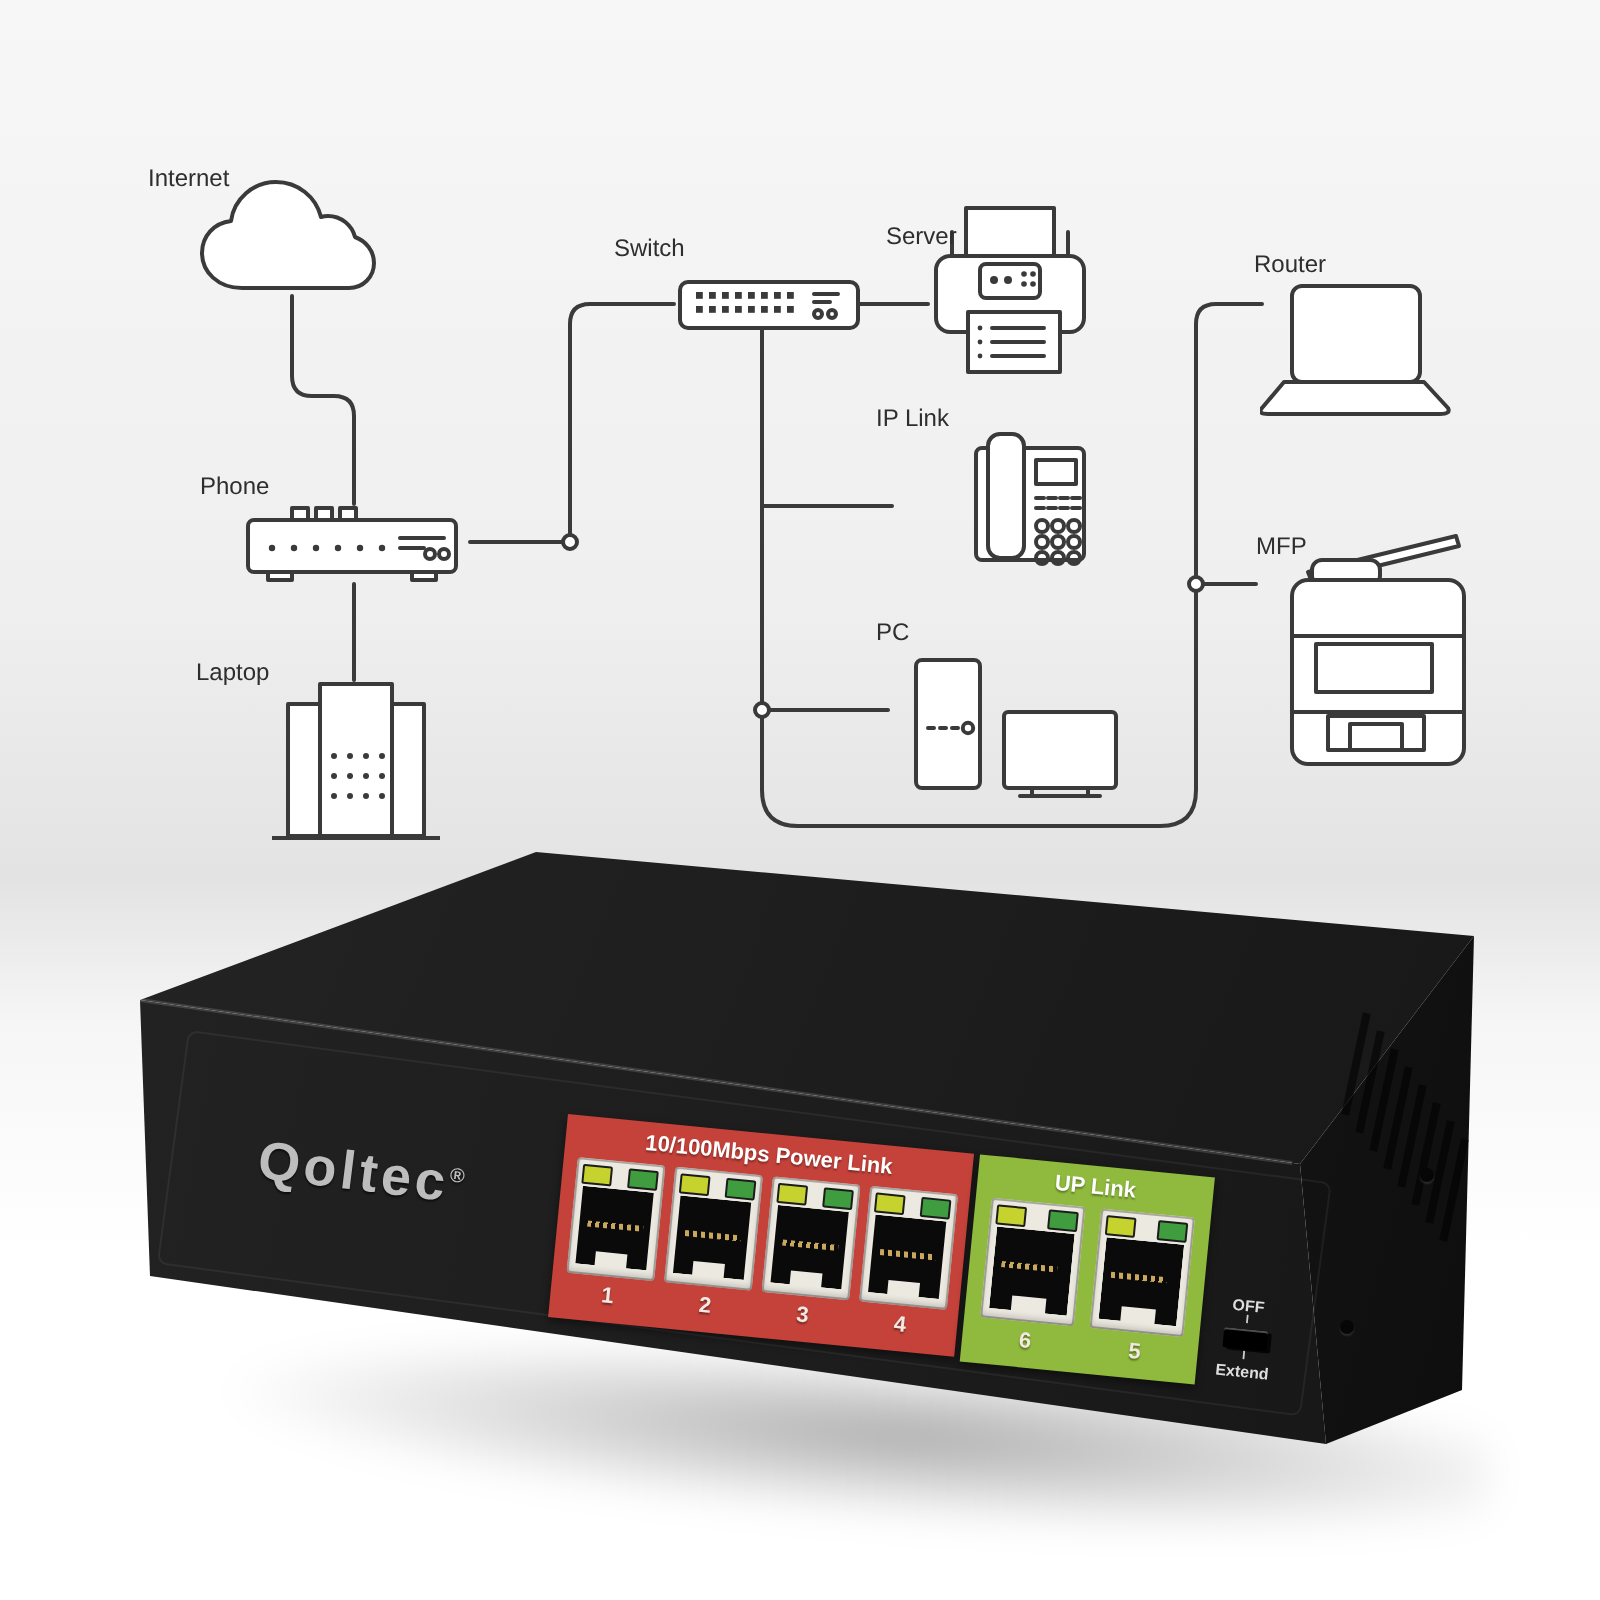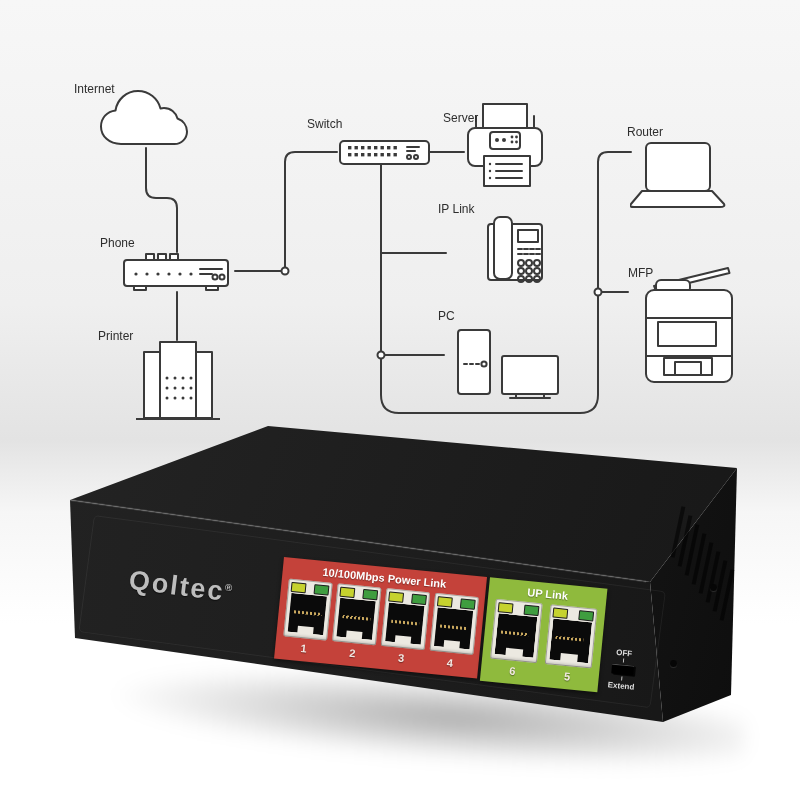--- a/index.html
+++ b/index.html
@@ -126,21 +126,21 @@
       <circle cx="31" cy="48" r="1.5"></circle>
         <circle cx="39" cy="48" r="1.5"></circle>
         <circle cx="47" cy="48" r="1.5"></circle>
         <circle cx="55" cy="48" r="1.5"></circle>
       <circle cx="31" cy="58" r="1.5"></circle>
         <circle cx="39" cy="58" r="1.5"></circle>
         <circle cx="47" cy="58" r="1.5"></circle>
         <circle cx="55" cy="58" r="1.5"></circle>
     </g>
   </svg>
-  <div class="node-label" style="left:98px;top:329px;">Printer</div>
+  <div class="node-label" style="left:98px;top:329px;">Laptop</div>
 
   <svg class="node-icon" style="left:339px;top:140px;" width="92" height="26" viewBox="0 0 92 26">
     <rect class="icon-stroke" x="1" y="1" width="89" height="23" rx="4"></rect>
     <g class="icon-dot">
       <rect x="9" y="6" width="3.4" height="3.4"></rect>
         <rect x="15.5" y="6" width="3.4" height="3.4"></rect>
       <rect x="22" y="6" width="3.4" height="3.4"></rect>
         <rect x="28.5" y="6" width="3.4" height="3.4"></rect>
       <rect x="35" y="6" width="3.4" height="3.4"></rect>
         <rect x="41.5" y="6" width="3.4" height="3.4"></rect>

